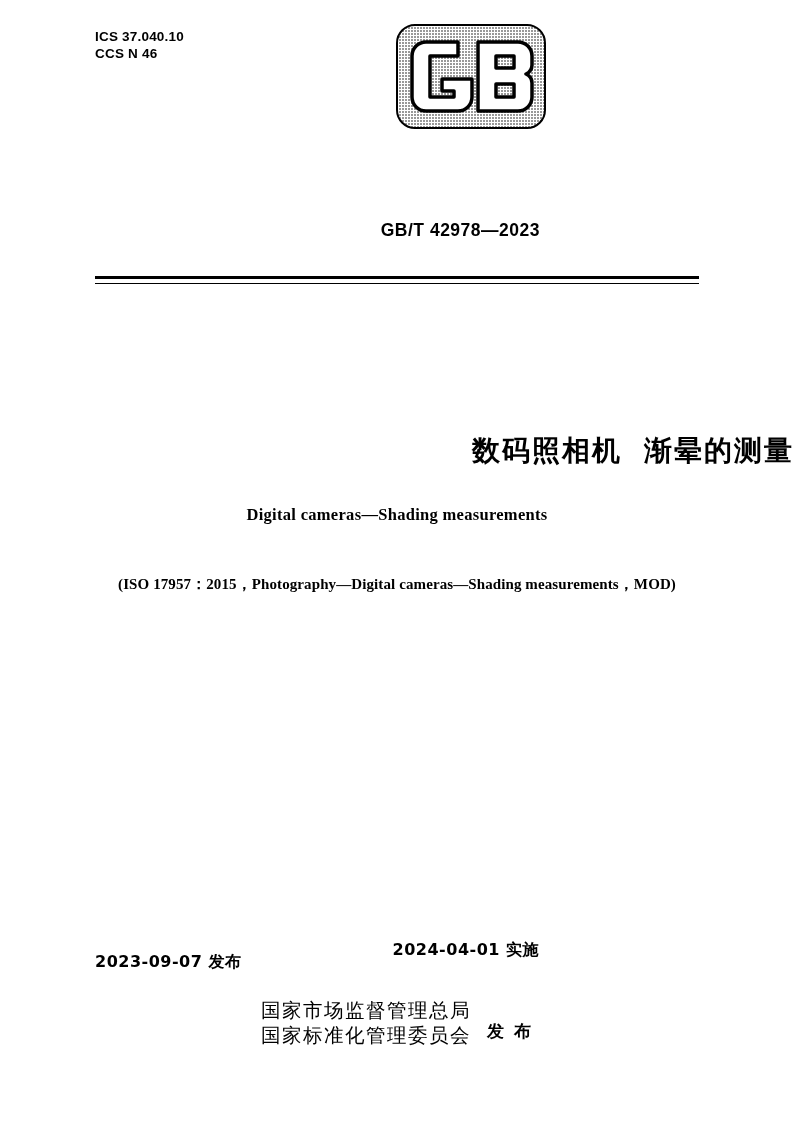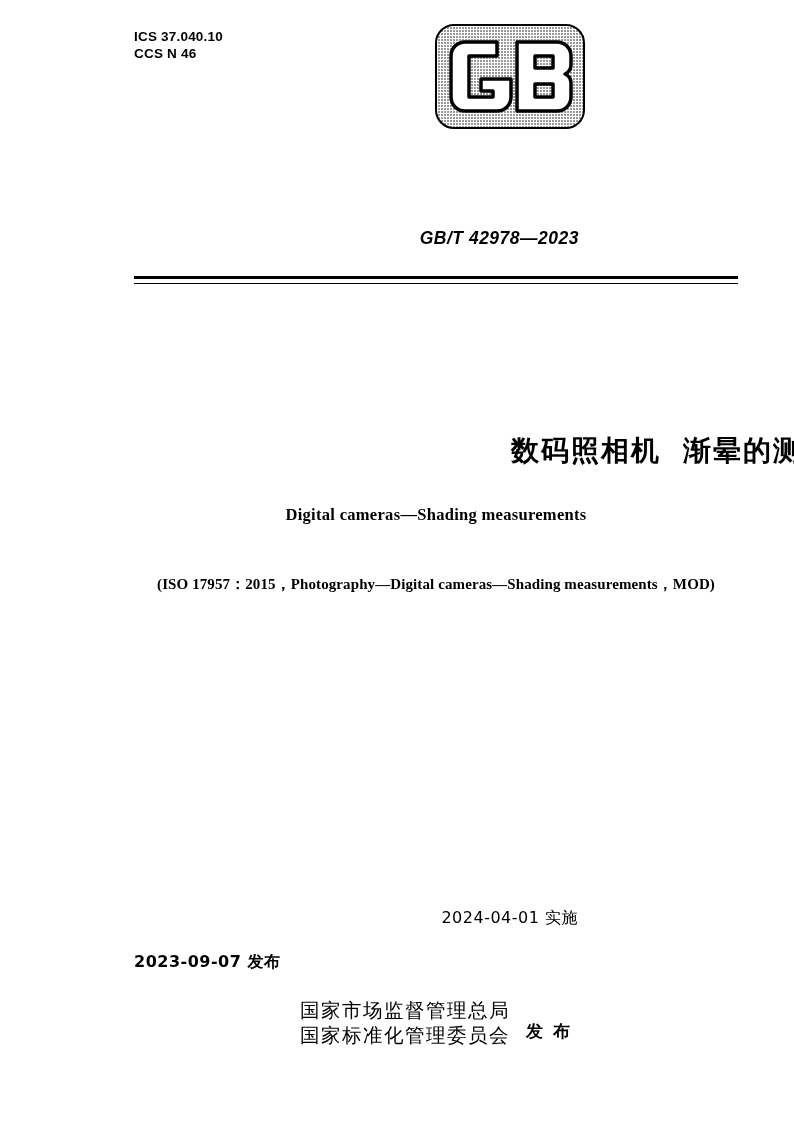--- a/index.html
+++ b/index.html
@@ -14,21 +14,20 @@
     color: #000000;
     position: relative;
     overflow: hidden;
   }
 
   .page {
     position: absolute;
     left: 0; top: 0;
     width: 634px;
     height: 1123px;
-    margin-left: 39px;
   }
 
   
   .ics-block {
     position: absolute;
     left: 95px;
     top: 28px;
     font-family: "Liberation Sans", sans-serif;
     font-weight: bold;
     font-size: 13.5px;
@@ -62,26 +61,25 @@
     font-weight: bold;
     font-size: 45px;
     letter-spacing: 7px;
     white-space: nowrap;
   }
 
   
   .std-number {
     position: absolute;
     right: 94px;
-    top: 228px;
+    top: 220px;
     font-family: "Liberation Sans", sans-serif;
     font-weight: bold;
     font-size: 17.5px;
     letter-spacing: 0.5px;
-    font-style: italic;
   }
 
   
   .rule-thick {
     position: absolute;
     left: 95px;
     top: 276px;
     width: 604px;
     height: 3px;
     background: #000;
@@ -141,23 +139,23 @@
     top: 952px;
     font-family: "DejaVu Sans", sans-serif;
     font-weight: bold;
     font-size: 16px;
     letter-spacing: 0.5px;
     white-space: nowrap;
   }
   .date-impl {
     position: absolute;
     right: 95px;
-    top: 908px;
-    font-family: "DejaVu Sans", sans-serif;
-    font-weight: normal;
+    top: 940px;
+    font-family: "DejaVu Sans", sans-serif;
+    font-weight: bold;
     font-size: 16px;
     letter-spacing: 0.5px;
     white-space: nowrap;
   }
 
   
   .publisher {
     position: absolute;
     left: 0;
     top: 998px;

